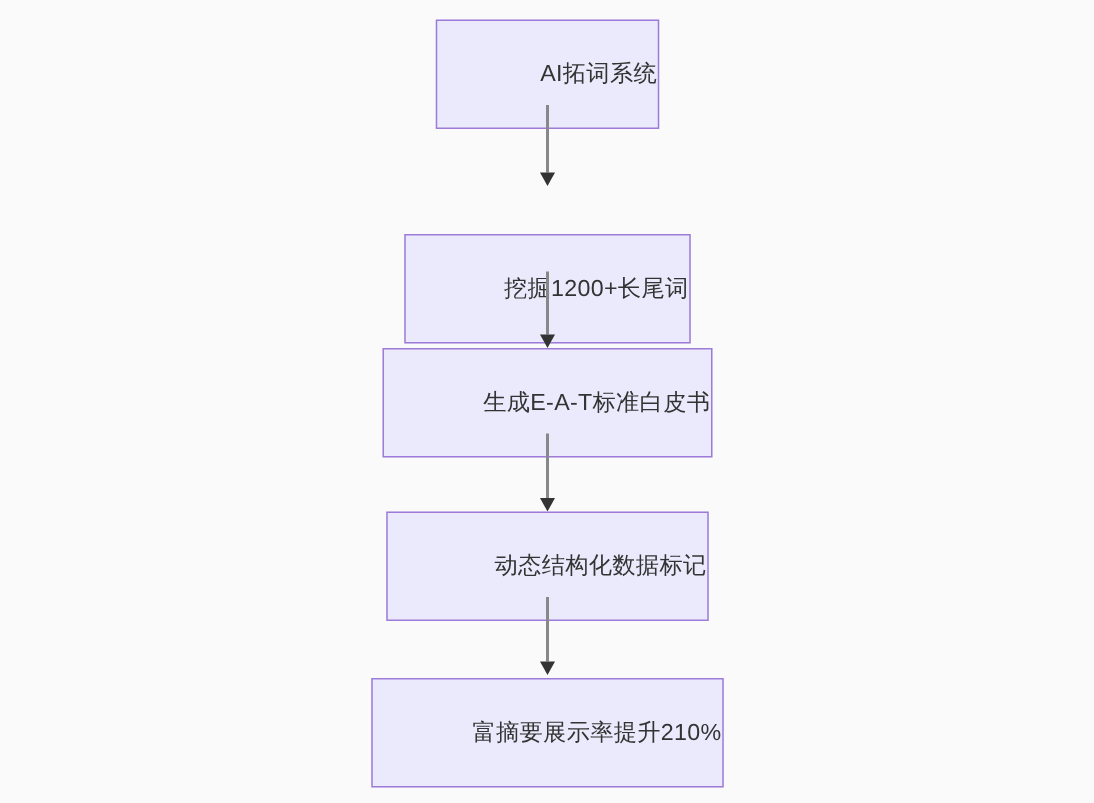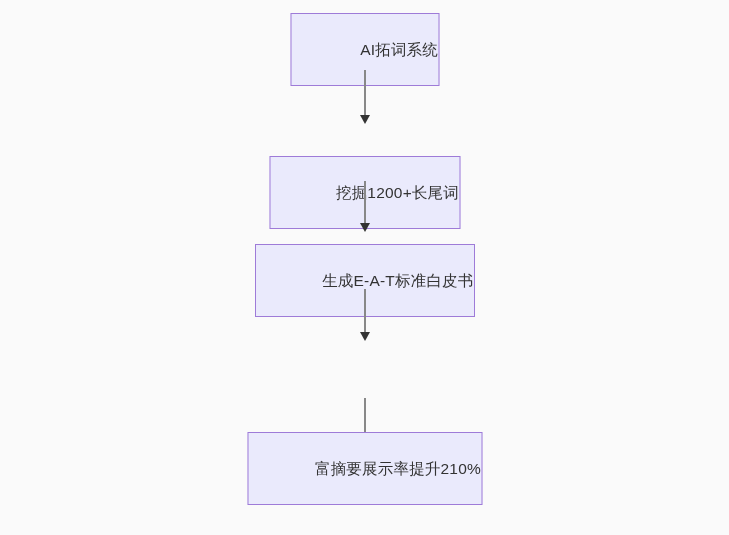--- a/index.html
+++ b/index.html
@@ -37,23 +37,23 @@
     font-size: 15.5px;
     color: #333333;
     letter-spacing: 0.2px;
     line-height: 1;
     white-space: nowrap;
   }
 
   
   .node-1 { width: 149px; top: 13px;  margin-left: 0px; }
   .node-2 { width: 191px; top: 124px; margin-left: 0px; margin-top: 32px; }
-  .node-3 { width: 220px; top: 244px; margin-left: 0px; }
+  .node-3 { width: 220px; top: 232px; margin-left: 0px; }
   .node-4 { width: 215px; top: 341px; margin-left: 0px; }
-  .node-5 { width: 235px; top: 432px; margin-left: 0px; }
+  .node-5 { width: 235px; top: 452px; margin-left: 0px; }
 
   .edge {
     position: absolute;
     left: 50%;
     transform: translateX(-50%);
     width: 14px;
   }
   .edge-stem {
     position: absolute;
     left: 50%;
@@ -105,20 +105,23 @@
 
   <div class="node node-3">
     <span class="node-label">生成E-A-T标准白皮书</span>
   </div>
 
   <div class="edge edge-3">
     <div class="edge-stem"></div>
     <div class="edge-head"></div>
   </div>
 
+  <div class="node node-4">
+    <span class="node-label">动态结构化数据标记</span>
+  </div>
 
   <div class="edge edge-4">
     <div class="edge-stem"></div>
     <div class="edge-head"></div>
   </div>
 
   <div class="node node-5">
     <span class="node-label">富摘要展示率提升210%</span>
   </div>
 

